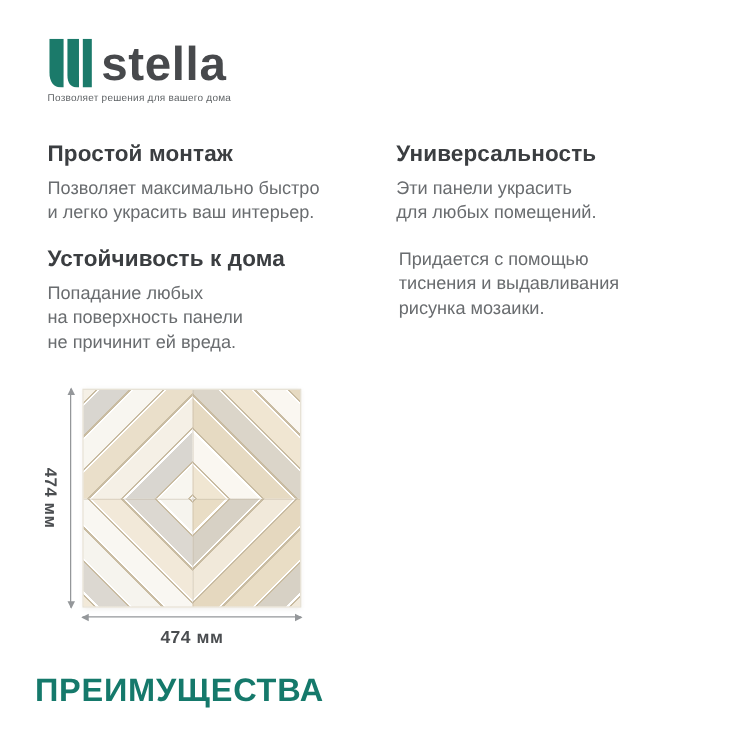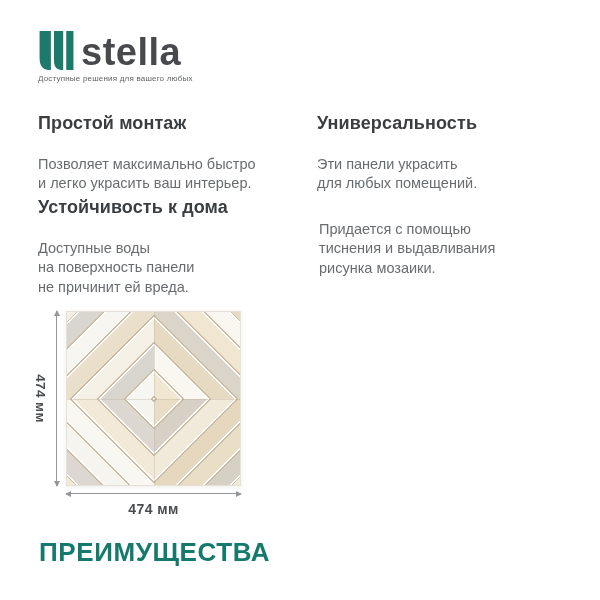--- a/index.html
+++ b/index.html
@@ -11,21 +11,21 @@
 
   
   .logo { position:absolute; left:38px; top:31px; }
   .logo-row { display:flex; align-items:flex-end; gap:7px; }
   .brand { font-size:38px; font-weight:700; color:#47494c; line-height:0.92; letter-spacing:0.5px; }
   .tagline { margin-top:4px; font-size:8px; color:#5f6366; letter-spacing:0.2px; }
 
   
   .feature { position:absolute; width:265px; }
   .feature h3 { font-size:18px; font-weight:600; color:#3b3e41; letter-spacing:0.1px; margin-bottom:8px; }
-  .feature p { font-size:14.5px; line-height:1.33; color:#696c6f; white-space:pre-line;margin-top:21px; }
+  .feature p { font-size:14.5px; line-height:1.33; color:#696c6f; white-space:pre-line; }
   .f1 { left:38px;  top:113px; }
   .f2 { left:317px; top:113px; }
   .f3 { left:38px;  top:197px; }
   .f4 { left:319px; top:199px; }
 
   
   .panel {
     position:absolute; left:66px; top:311px; width:175px; height:175px;
     border:1px solid #e7e2d6; box-shadow:0 1px 4px rgba(90,80,60,0.10);
     background:#f6f2e9;
@@ -68,57 +68,57 @@
   .dim-line-h::after { content:""; position:absolute; right:-1px; top:-2.5px;
       border-top:3px solid transparent; border-bottom:3px solid transparent; border-left:6px solid #94979a; }
   .dim-label-v { position:absolute; left:31px; top:311px; width:18px; height:175px;
       display:flex; align-items:center; justify-content:center; }
   .dim-label-v span { transform:rotate(90deg); white-space:nowrap;
       font-size:13.5px; font-weight:700; color:#4a4d50; letter-spacing:0.4px; }
   .dim-label-h { position:absolute; left:66px; top:501px; width:175px; text-align:center;
       font-size:14px; font-weight:700; color:#4a4d50; letter-spacing:0.4px; }
 
   
-  .footer-title { position:absolute; left:39px; top:537px;
+  .footer-title { position:absolute; left:28px; top:537px;
       font-size:26px; font-weight:700; color:#15796b; letter-spacing:0.6px; }
 </style>
 </head>
 <body>
 
 <div class="page">
 
   <header class="logo">
     <div class="logo-row">
       <svg width="36" height="39" viewBox="0 0 34 38">
         <g fill="#1b7a6a">
           <path d="M1 0 H12 V38 H10.5 C4 38 1 33.5 1 26.5 Z"></path>
           <path d="M15 0 H24 V38 H22.5 C17.5 38 15 34.5 15 28.5 Z"></path>
           <rect x="27" y="0" width="7" height="38"></rect>
         </g>
       </svg>
       <div class="brand">stella</div>
     </div>
-    <div class="tagline">Доступные решения для вашего любых</div>
+    <div class="tagline">Позволяет решения для вашего дома</div>
   </header>
 
   <section class="feature f1">
     <h3>Простой монтаж</h3>
     <p>Позволяет максимально быстро
 и легко украсить ваш интерьер.</p>
   </section>
 
   <section class="feature f2">
     <h3>Универсальность</h3>
     <p>Эти панели украсить
 для любых помещений.</p>
   </section>
 
   <section class="feature f3">
     <h3>Устойчивость к дома</h3>
-    <p>Доступные воды
+    <p>Попадание любых
 на поверхность панели
 не причинит ей вреда.</p>
   </section>
 
   <section class="feature f4">
     <p>Придается с помощью
 тиснения и выдавливания
 рисунка мозаики.</p>
   </section>
 

